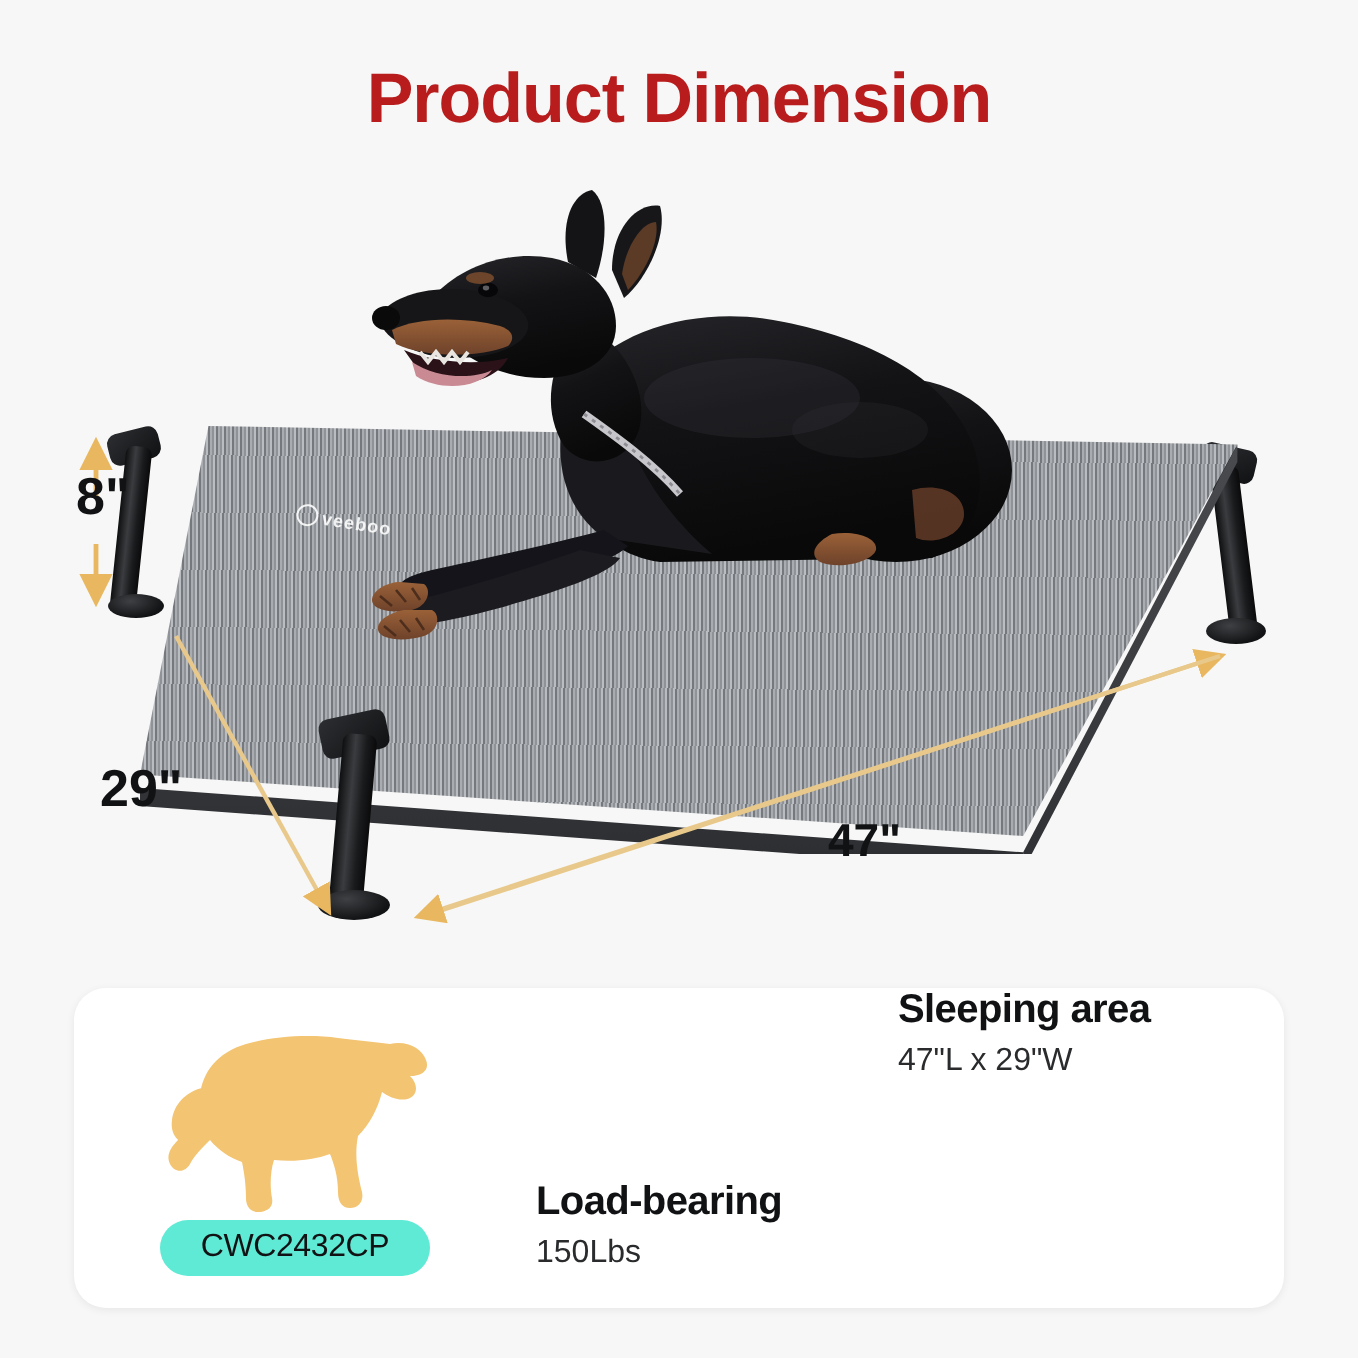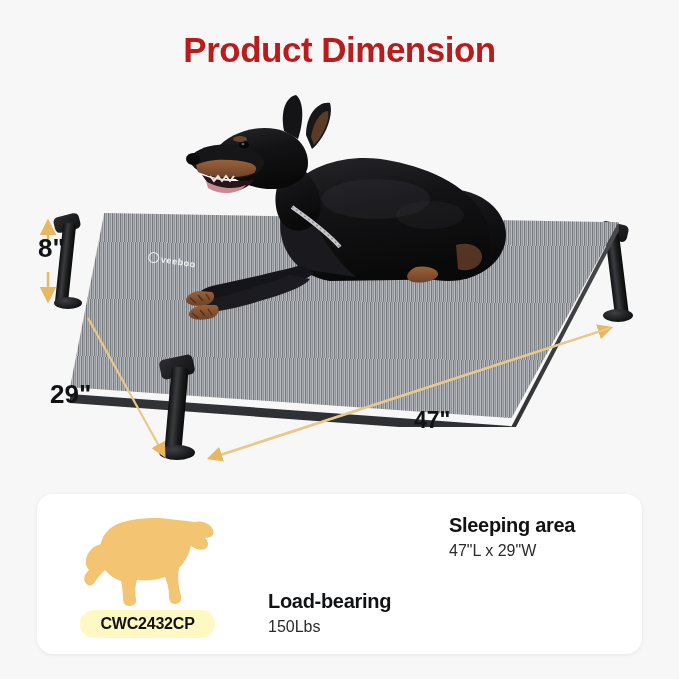--- a/index.html
+++ b/index.html
@@ -108,30 +108,30 @@
 
   
   .card{
     position:absolute;left:37px;top:494px;width:605px;height:160px;
     background:#ffffff;border-radius:16px;
     box-shadow:0 1px 4px rgba(0,0,0,0.07);
   }
   .dog-silhouette{position:absolute;left:40px;top:10px;width:140px;height:105px;}
   .badge{
     position:absolute;left:43px;top:116px;width:135px;height:28px;
-    background:#fef9c3;border-radius:14px;
+    background:#5eead4;border-radius:14px;
     display:flex;align-items:center;justify-content:center;
-    font-size:16px;font-weight:bold;color:#111214;letter-spacing:-0.2px;
+    font-size:16px;font-weight:normal;color:#111214;letter-spacing:-0.2px;
   }
   .spec{position:absolute;}
   .spec .h{font-size:20px;font-weight:bold;color:#111214;letter-spacing:-0.3px;}
   .spec .v{font-size:16px;color:#2a2b2d;margin-top:5px;}
   .spec-ext{left:209px;top:18px;}
   .spec-load{left:209px;top:96px;margin-left:22px;}
-  .spec-sleep{left:412px;top:20px;}
+  .spec-sleep{left:412px;top:0;}
 </style>
 </head>
 <body>
 
 <div id="page">
 
   <div class="title">Product Dimension</div>
 
   <div class="scene">
 

